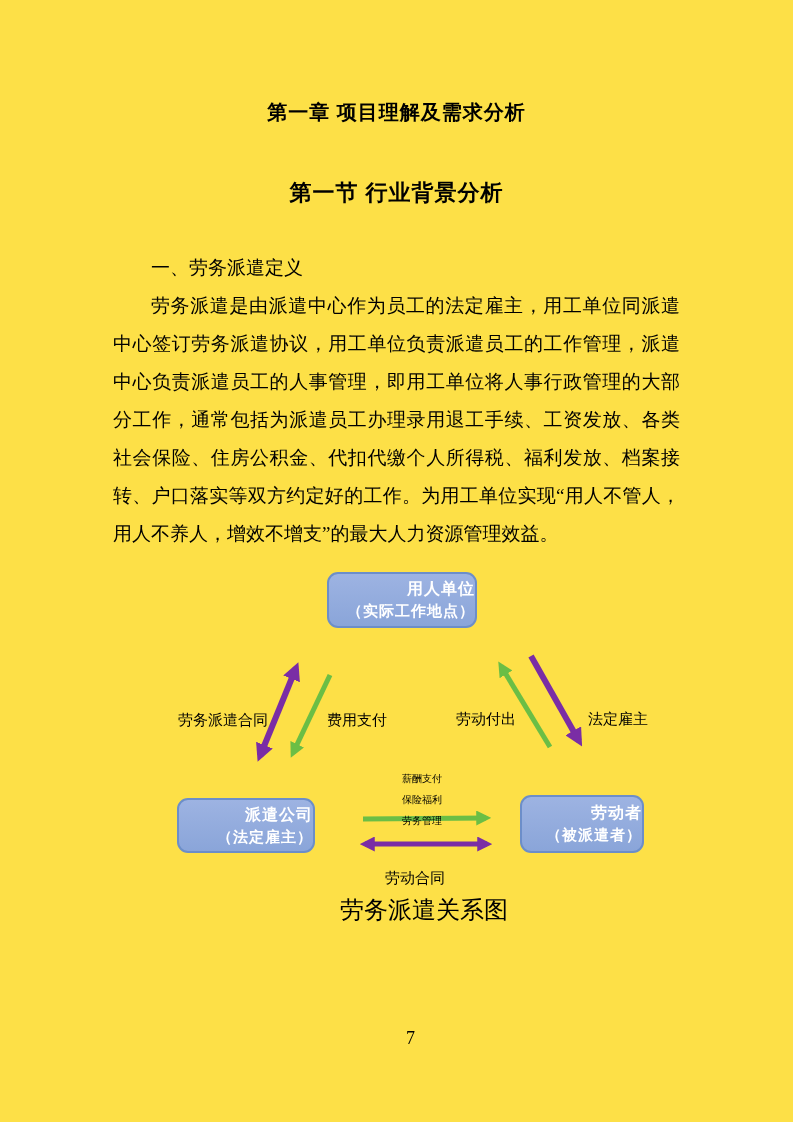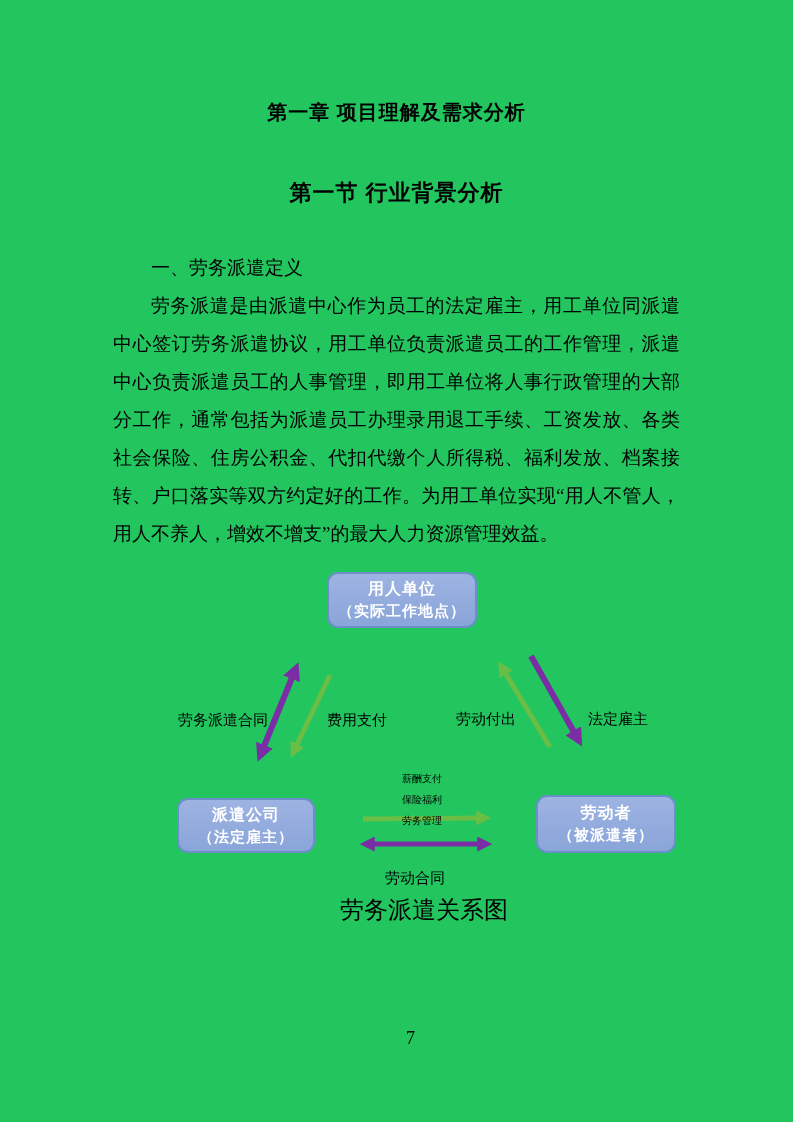--- a/index.html
+++ b/index.html
@@ -1,21 +1,21 @@
 <!DOCTYPE html>
 <html><head>
 <meta charset="utf-8">
 <style>
   * { margin: 0; padding: 0; box-sizing: border-box; }
   html, body { background: #ffffff; }
   .page {
     position: relative;
     width: 793px;
     height: 1122px;
-    background: #22c55e;
+    background: #fde047;
     overflow: hidden;
     font-family: "Liberation Serif", "DejaVu Serif", serif;
     color: #000;
   }
   .chapter-title {
     position: absolute;
     top: 99px; left: 0; right: 0;
     text-align: center;
     font-family: "Liberation Sans", "DejaVu Sans", sans-serif;
     font-weight: bold;
@@ -55,25 +55,25 @@
     background: linear-gradient(180deg, #9DB3E2 0%, #8AA5D9 100%);
     color: #ffffff;
     font-family: "Liberation Sans", "DejaVu Sans", sans-serif;
     font-weight: bold;
     text-align: center;
     display: flex;
     flex-direction: column;
     justify-content: center;
     letter-spacing: 1px;
   }
-  .node span { display: block; font-size: 16px; line-height: 22px; }
+  .node span { display: block; font-size: 16px; line-height: 22px; text-align: right; }
   .node span.sub { font-size: 15px; }
   .node-top   { left: 177px; top: 12px;  width: 150px; height: 56px; }
   .node-left  { left: 27px;  top: 238px; width: 138px; height: 55px; }
-  .node-right { left: 386px; top: 235px; width: 140px; height: 58px; }
+  .node-right { left: 370px; top: 235px; width: 124px; height: 58px; }
 
   .lbl {
     position: absolute;
     font-family: "Liberation Sans", "DejaVu Sans", sans-serif;
     font-size: 15px;
     white-space: nowrap;
   }
   .lbl-dispatch-contract { left: 28px;  top: 151px; }
   .lbl-fee-payment       { left: 177px; top: 151px; }
   .lbl-labor-contribution{ left: 306px; top: 150px; }

